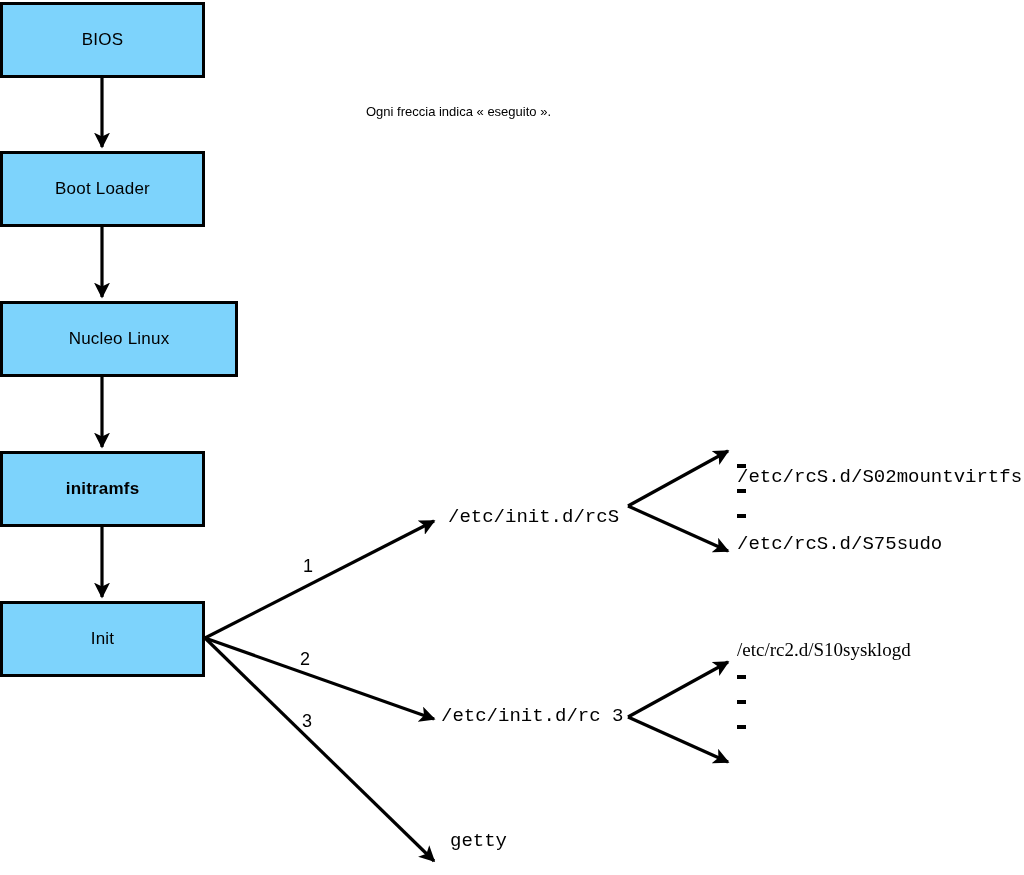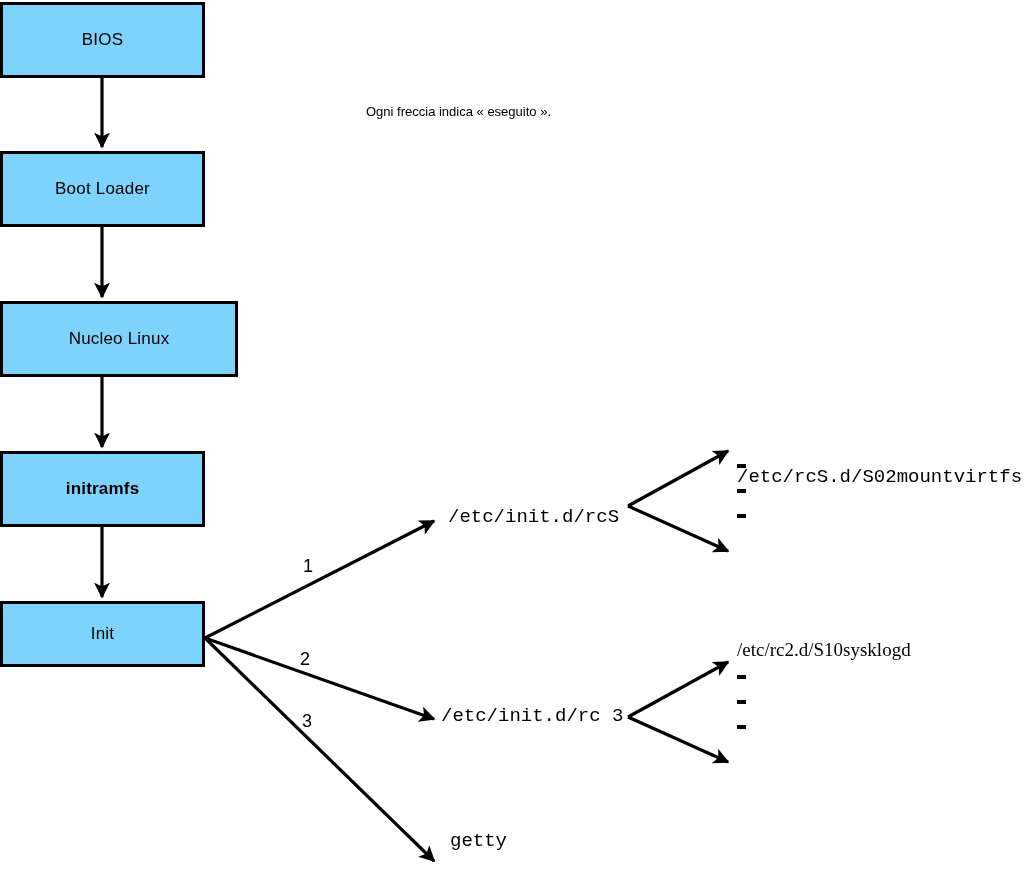--- a/index.html
+++ b/index.html
@@ -105,34 +105,35 @@
   </div>
 
   <div class="node-box" style="left:0px; top:301px; width:238px; height:76px;">
     <span class="node-label">Nucleo Linux</span>
   </div>
 
   <div class="node-box" style="left:0px; top:451px; width:205px; height:76px;font-weight:bold;">
     <span class="node-label">initramfs</span>
   </div>
 
-  <div class="node-box" style="left:0px; top:601px; width:205px; height:66px;">
+  <div class="node-box" style="left:0px; top:601px; width:205px; height:76px;">
     <span class="node-label">Init</span>
   </div>
 
   <div class="caption-text" style="left:366px; top:105px;">Ogni freccia indica « eseguito ».</div>
 
   <div class="num-label" style="left:303px; top:557px;">1</div>
   <div class="num-label" style="left:300px; top:650px;">2</div>
   <div class="num-label" style="left:302px; top:712px;">3</div>
 
   <div class="mono-label" style="left:448px; top:508px;">/etc/init.d/rcS</div>
   <div class="mono-label" style="left:441px; top:707px;">/etc/init.d/rc 3</div>
   <div class="mono-label" style="left:450px; top:832px;">getty</div>
   <div class="mono-label" style="left:737px; top:429px;margin-top:39px;">/etc/rcS.d/S02mountvirtfs</div>
+  <div class="mono-label" style="left:737px; top:535px;">/etc/rcS.d/S75sudo</div>
   <div class="mono-label" style="left:737px; top:640px;font-family:Liberation Serif, serif;">/etc/rc2.d/S10sysklogd</div>
 
   <div id="dash-layer">
       <div class="ellipsis-dash" style="left: 737px; top: 464px;"></div>
       <div class="ellipsis-dash" style="left: 737px; top: 489px;"></div>
       <div class="ellipsis-dash" style="left: 737px; top: 514px;"></div>
       <div class="ellipsis-dash" style="left: 737px; top: 675px;"></div>
       <div class="ellipsis-dash" style="left: 737px; top: 700px;"></div>
       <div class="ellipsis-dash" style="left: 737px; top: 725px;"></div>
     </div>

